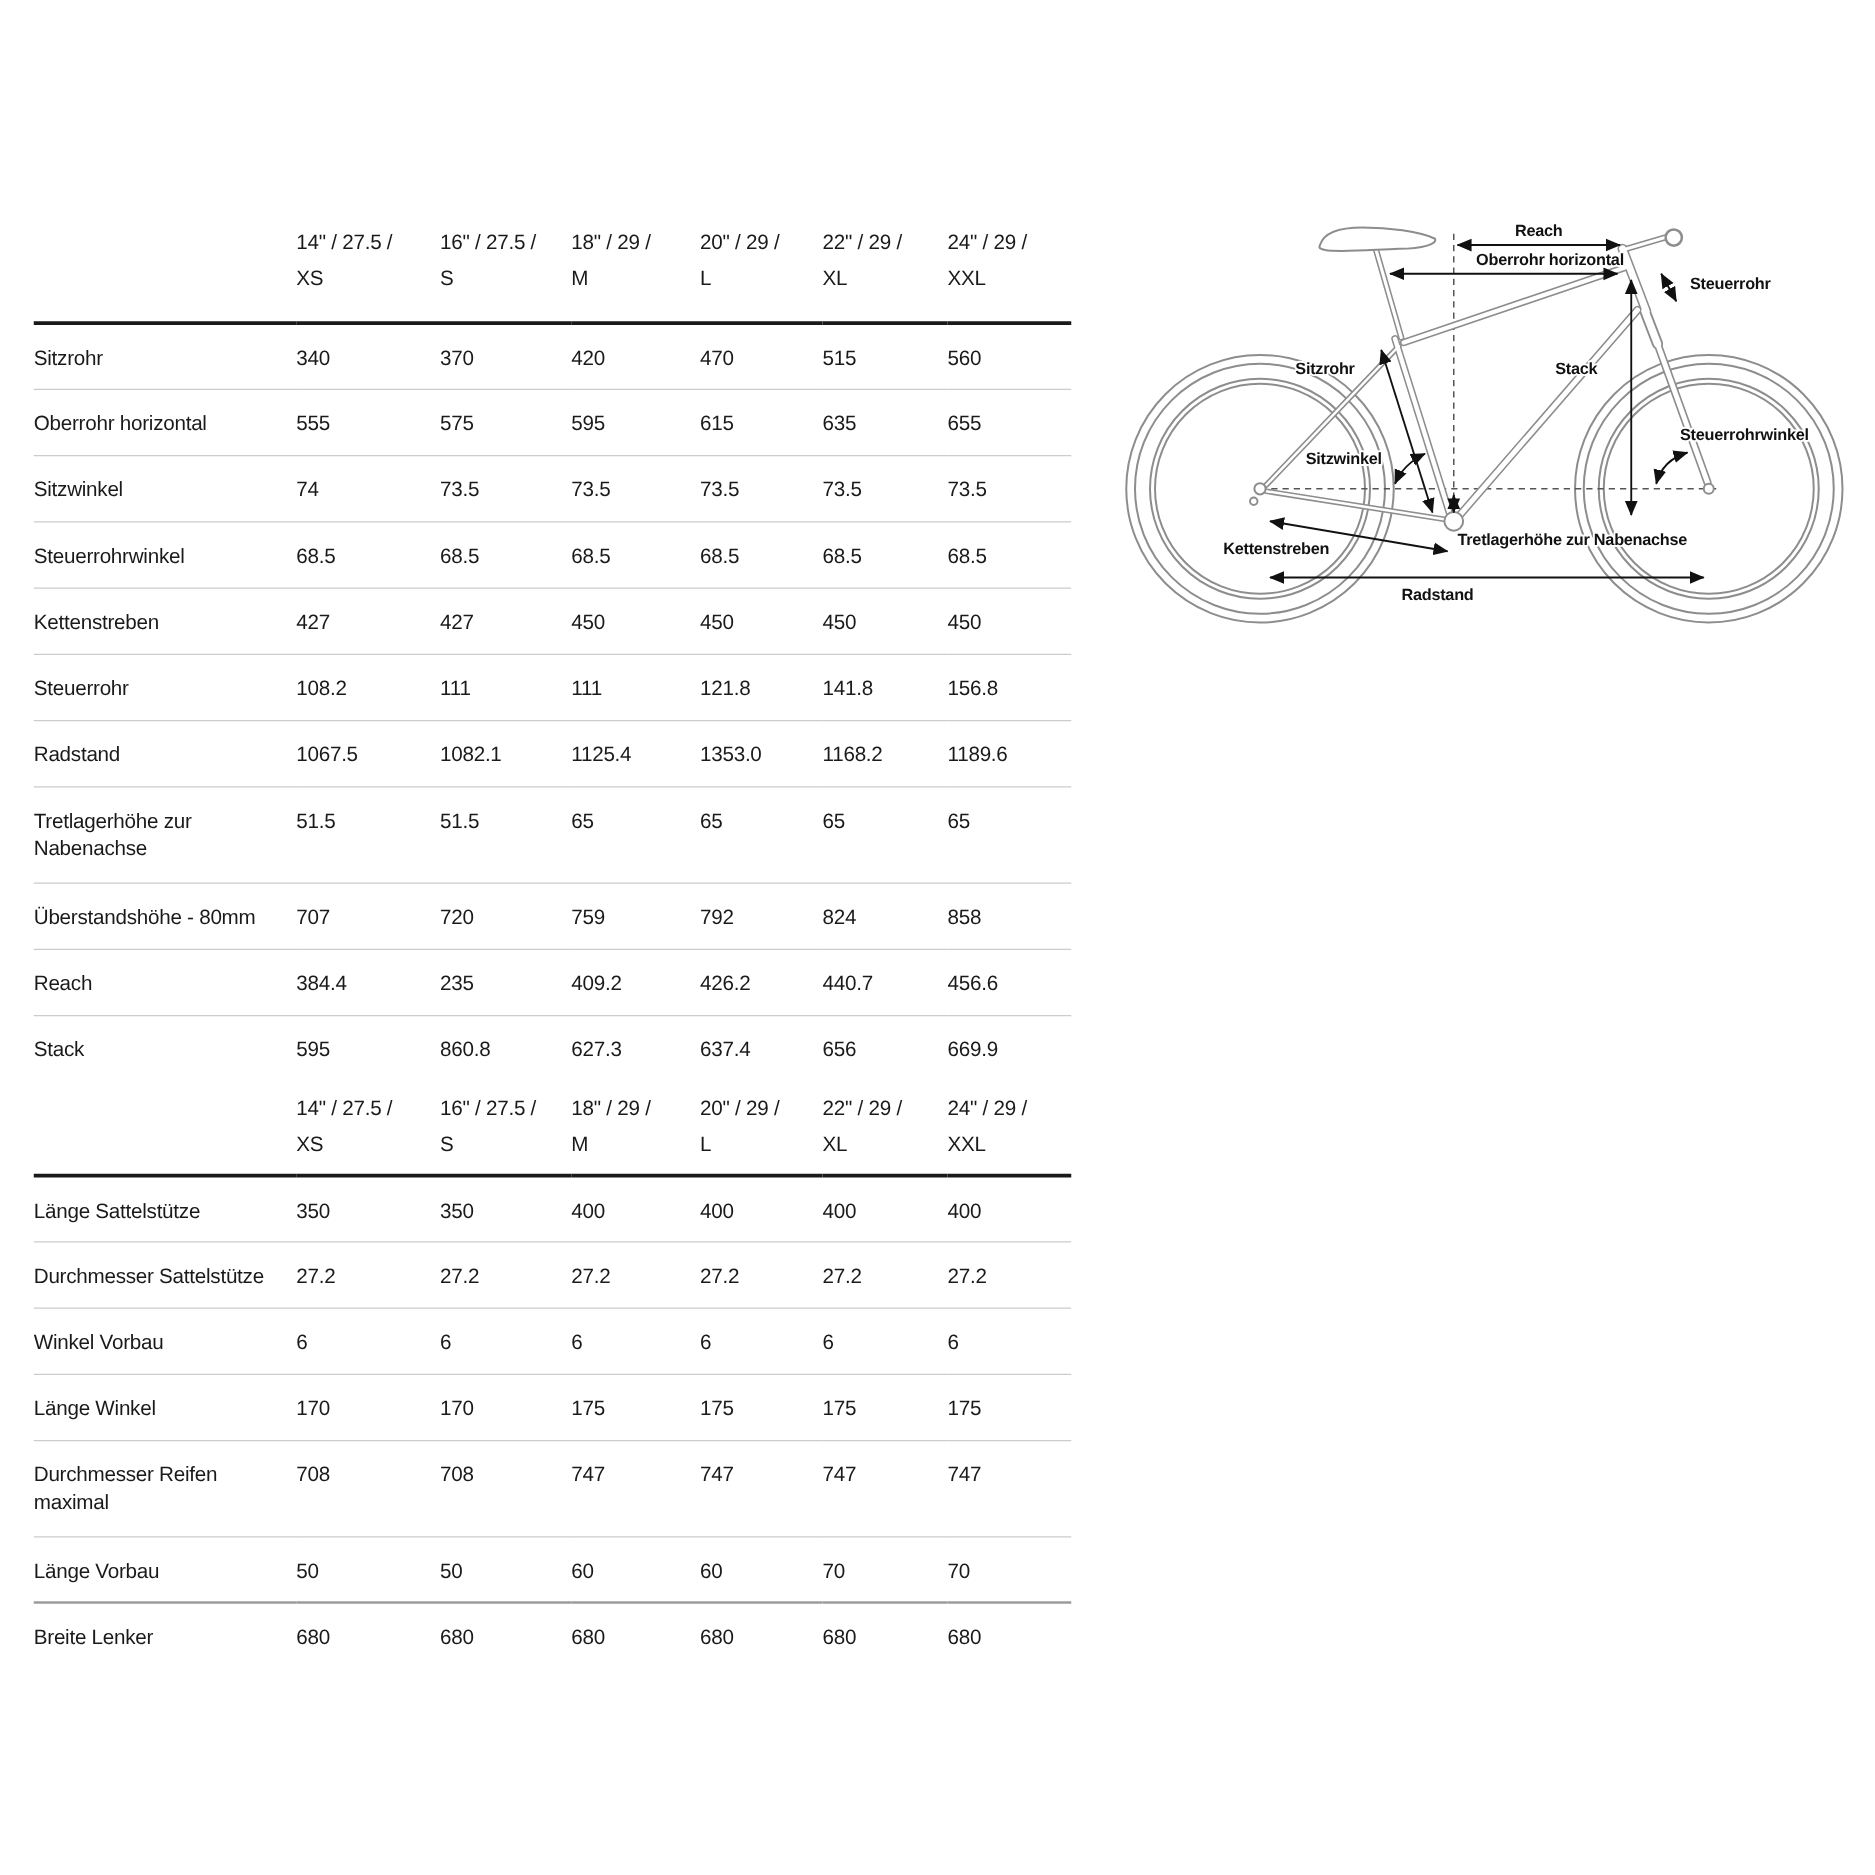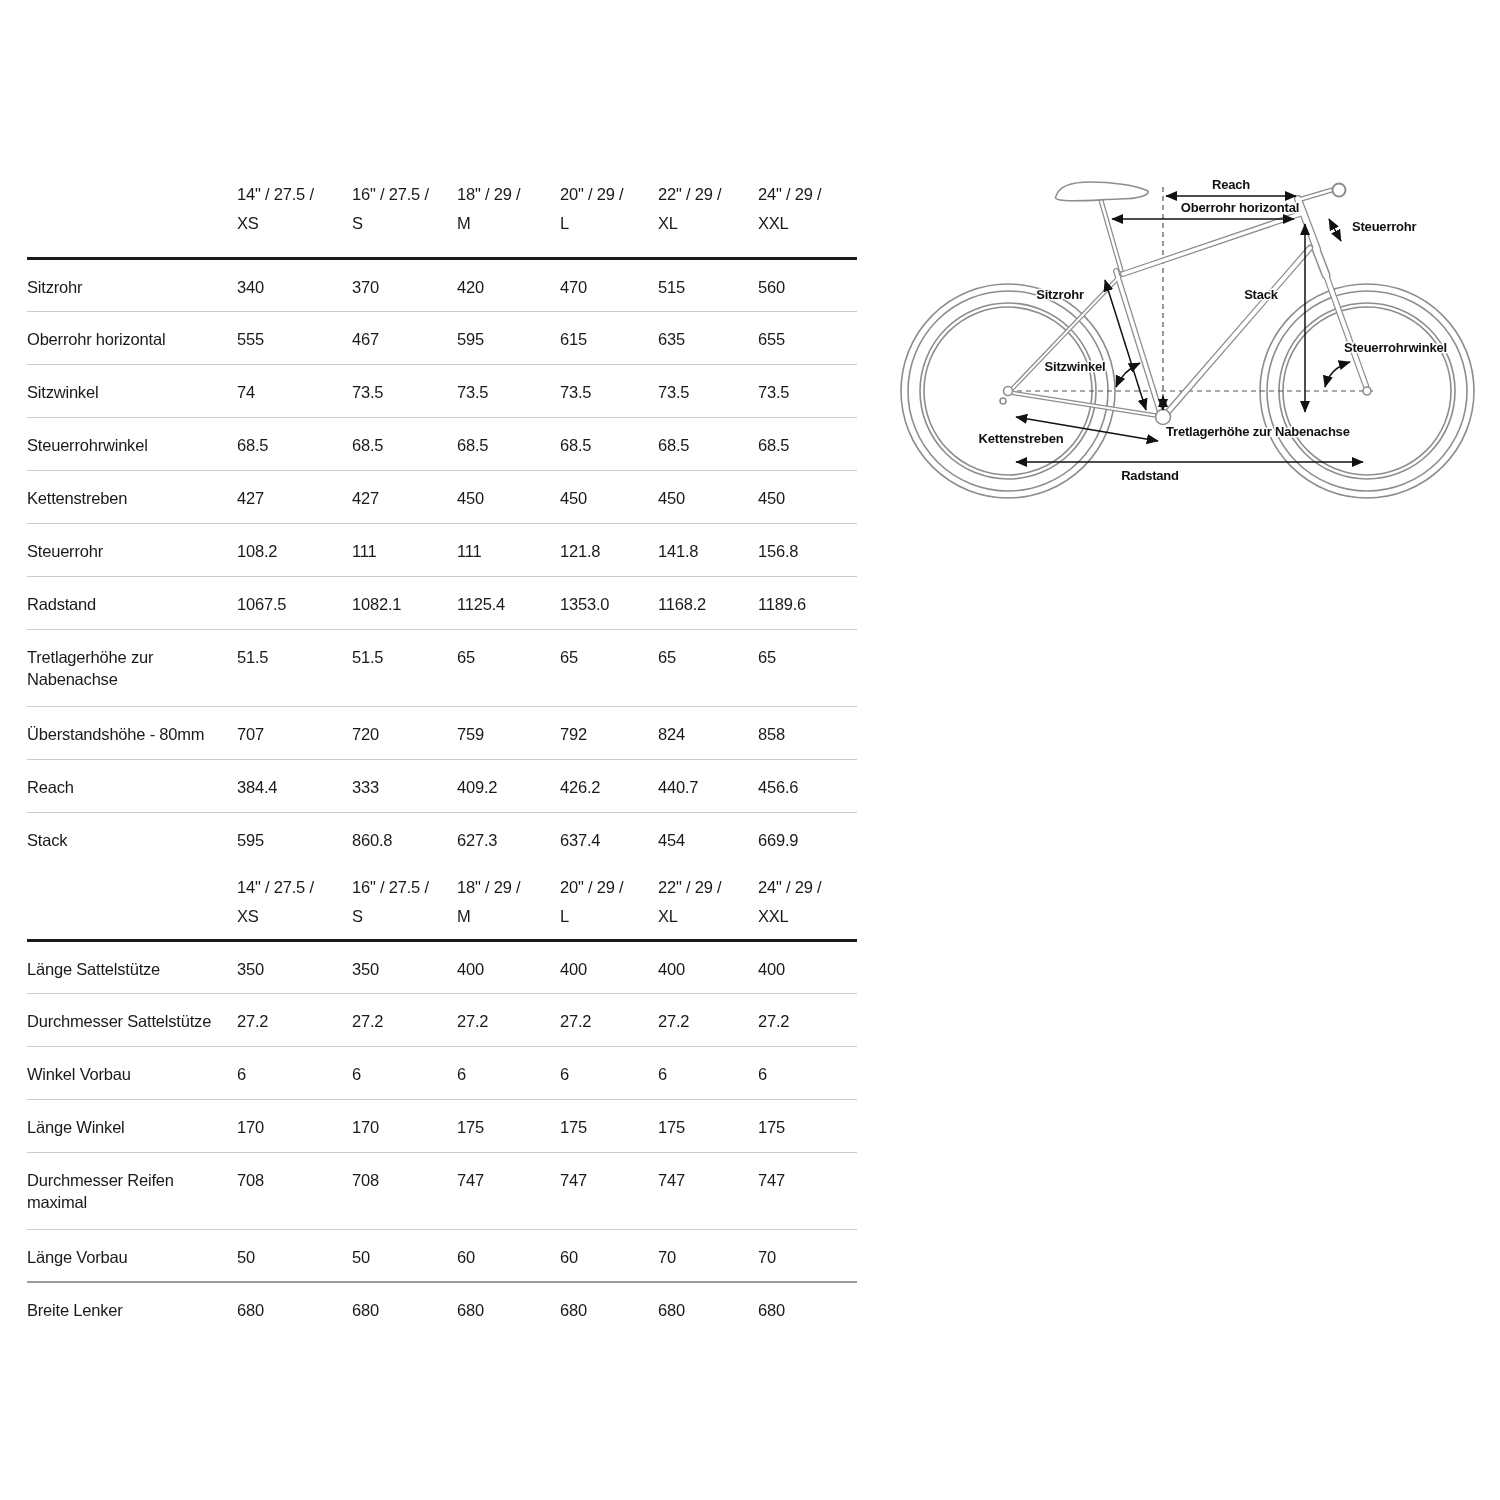--- a/index.html
+++ b/index.html
@@ -99,21 +99,21 @@
           <td>340</td>
           <td>370</td>
           <td>420</td>
           <td>470</td>
           <td>515</td>
           <td>560</td>
         </tr>
         <tr class="r bl">
           <td class="lab">Oberrohr horizontal</td>
           <td>555</td>
-          <td>467</td>
+          <td>575</td>
           <td>595</td>
           <td>615</td>
           <td>635</td>
           <td>655</td>
         </tr>
         <tr class="r bl">
           <td class="lab">Sitzwinkel</td>
           <td>74</td>
           <td>73.5</td>
           <td>73.5</td>
@@ -171,33 +171,33 @@
           <td>707</td>
           <td>720</td>
           <td>759</td>
           <td>792</td>
           <td>824</td>
           <td>858</td>
         </tr>
         <tr class="r bl">
           <td class="lab">Reach</td>
           <td>384.4</td>
-          <td>333</td>
+          <td>235</td>
           <td>409.2</td>
           <td>426.2</td>
           <td>440.7</td>
           <td>456.6</td>
         </tr>
         <tr class="r">
           <td class="lab">Stack</td>
           <td>595</td>
           <td>860.8</td>
           <td>627.3</td>
           <td>637.4</td>
-          <td>454</td>
+          <td>656</td>
           <td>669.9</td>
         </tr>
       </tbody>
   </table>
 
   <table class="spec" id="comp-table">
     <colgroup>
       <col style="width:210px">
         <col style="width:115px">
         <col style="width:105px">

